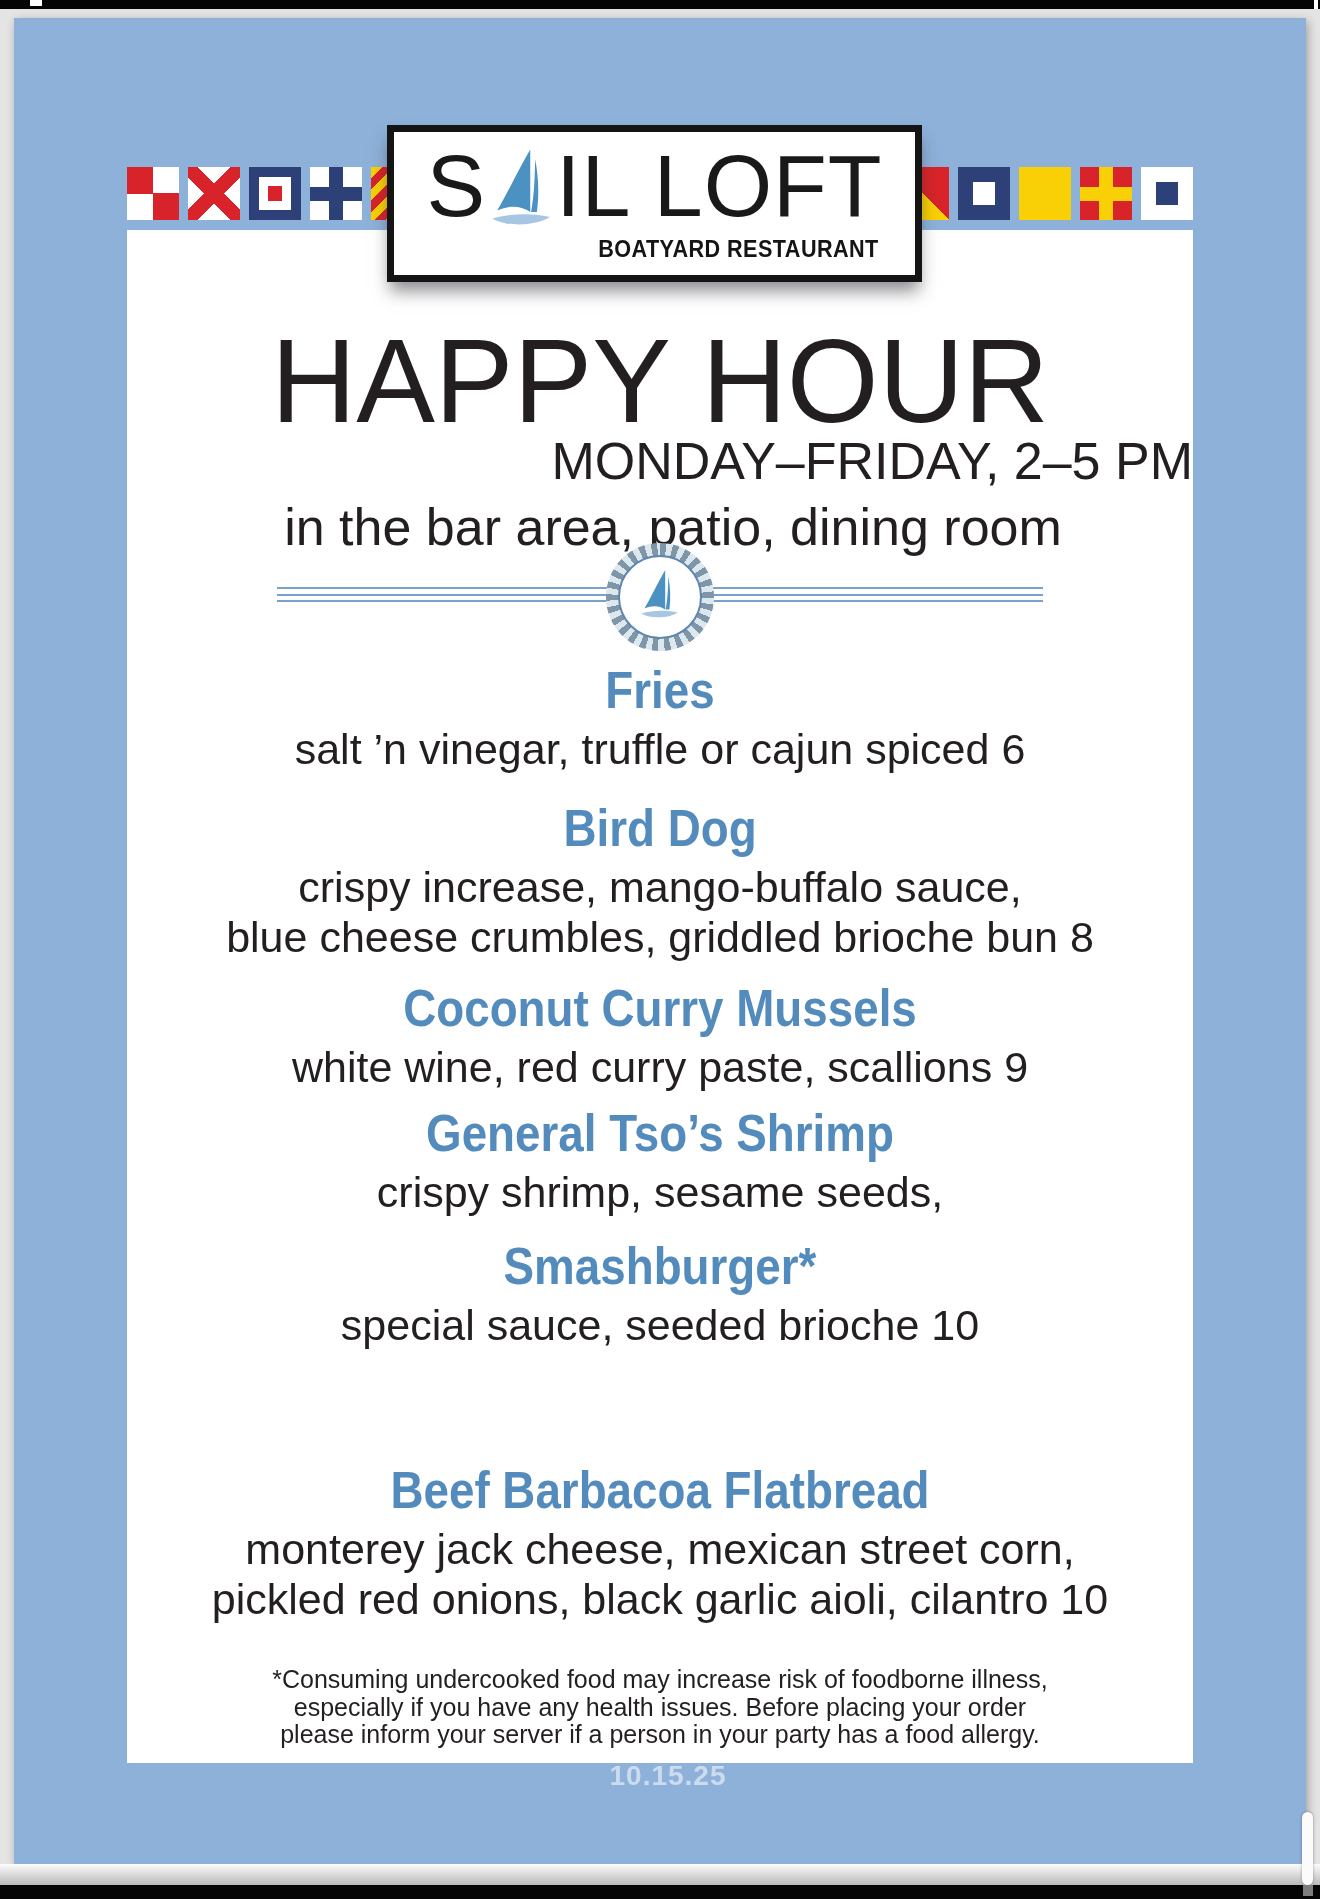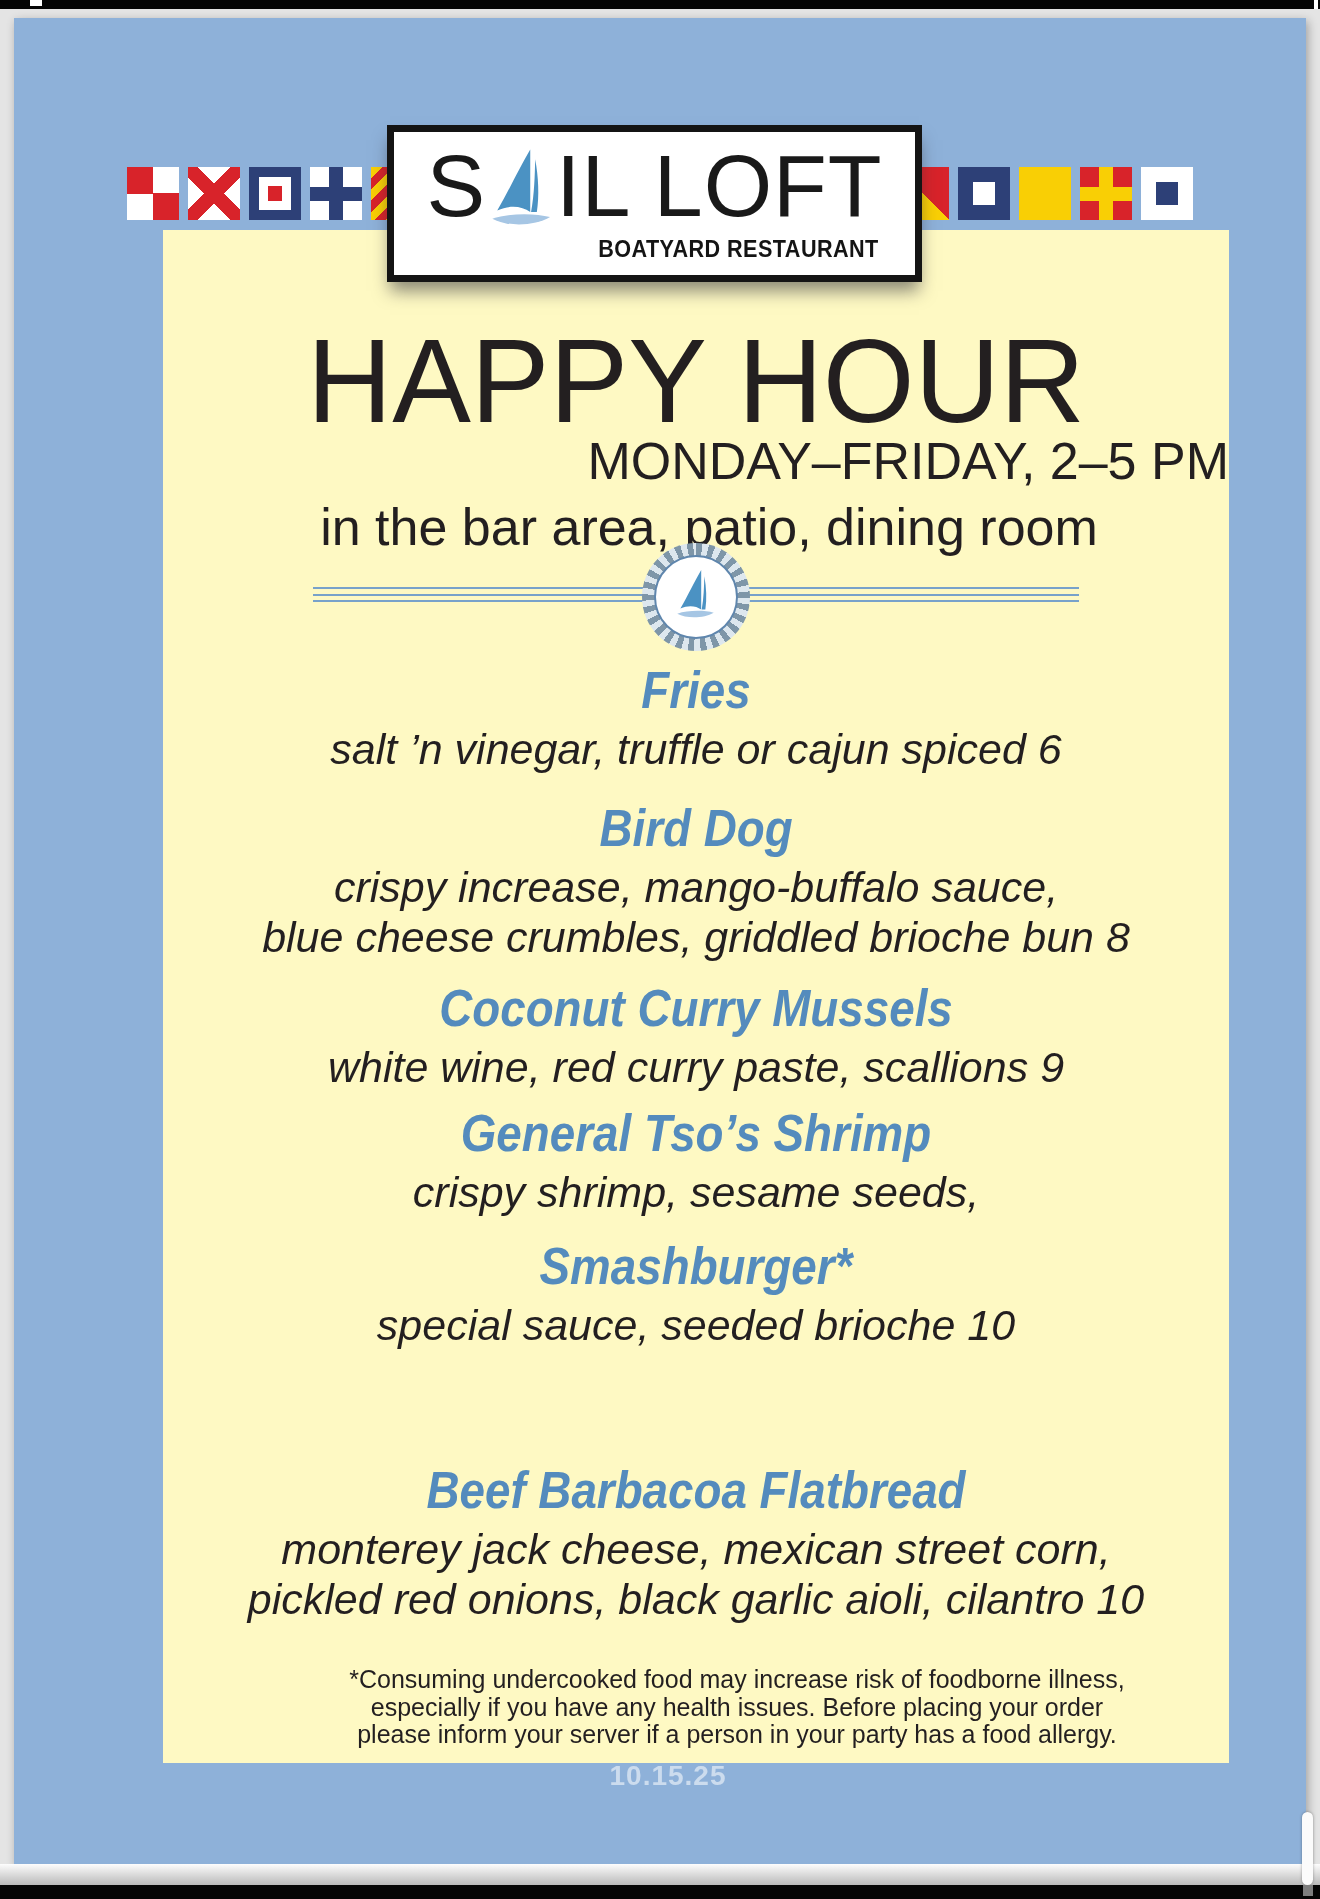--- a/index.html
+++ b/index.html
@@ -12,21 +12,21 @@
   .bottom-fade{position:absolute;left:0;top:1864px;width:1320px;height:21px;
                background:linear-gradient(#fdfdfd,#b9b9b9);z-index:18;}
   .bottom-bar{position:absolute;left:0;top:1885px;width:1320px;height:14px;background:#050505;z-index:19;}
   .scroll-thumb{position:absolute;left:1302px;top:1812px;width:11px;height:73px;border-radius:6px;
                 background:#fbfbfb;box-shadow:0 0 3px rgba(0,0,0,.35);z-index:21;}
   .scroll-tail{position:absolute;left:1303px;top:1885px;width:10px;height:11px;background:#7d7d7d;z-index:21;}
 
   
   .page{position:absolute;left:14px;top:18px;width:1292px;height:1848px;background:#8eb1d9;
         box-shadow:2px 3px 9px rgba(0,0,0,.30);}
-  .card{position:absolute;left:113px;top:212px;width:1066px;height:1533px;background:#fef9c3;margin-left:36px;}
+  .card{position:absolute;left:113px;top:212px;width:1066px;height:1533px;background:#ffffff;}
 
   
   .flags{position:absolute;top:149px;display:flex;gap:9px;z-index:2;}
   .flags-left{left:113px;}
   .flags-right{left:883px;}
   .flag{position:relative;width:52px;height:53px;overflow:hidden;flex:0 0 auto;}
   .flag-u{background:conic-gradient(#fff 0 90deg,#d8232a 0 180deg,#fff 0 270deg,#d8232a 0);}
   .flag-v{background:
       linear-gradient(45deg,transparent calc(50% - 7px),#d8232a calc(50% - 7px) calc(50% + 7px),transparent calc(50% + 7px)),
       linear-gradient(-45deg,transparent calc(50% - 7px),#d8232a calc(50% - 7px) calc(50% + 7px),transparent calc(50% + 7px)),#fff;}
@@ -69,26 +69,26 @@
   .divider-lines{position:absolute;left:150px;top:357px;width:766px;height:15px;box-sizing:border-box;
                  border-top:2px solid #78a2ca;border-bottom:2px solid #78a2ca;}
   .divider-lines::after{content:"";position:absolute;left:0;right:0;top:5px;height:2px;background:#78a2ca;}
   .emblem{position:absolute;left:479px;top:313px;width:108px;height:108px;border-radius:50%;z-index:3;
           background:repeating-conic-gradient(#7e96a8 0 7deg,#dde7ee 7deg 14deg);}
   .emblem::before{content:"";position:absolute;inset:12px;border-radius:50%;background:#fff;
                   border:2px solid #5f86ad;box-sizing:border-box;}
   .emblem svg{position:absolute;left:32px;top:26px;z-index:1;}
 
   
-  .section{position:absolute;left:0;width:100%;text-align:center;font-style:italic;}
+  .section{position:absolute;left:0;width:100%;text-align:center;}
   .item-name{font-size:52px;line-height:56px;font-weight:700;color:#548bbd;
              transform:scaleX(.88);transform-origin:center;margin-bottom:6px;letter-spacing:0;}
   .item-line{font-size:43px;line-height:50px;color:#231f20;}
 
-  .disclaimer{position:absolute;left:0;top:1436px;width:100%;text-align:center;padding-left:41px;}
+  .disclaimer{position:absolute;left:0;top:1436px;width:100%;text-align:center;}
   .disclaimer div{font-size:25px;line-height:27.5px;color:#231f20;}
 
   .page-date{position:absolute;left:0;top:1742px;width:100%;text-align:center;
              font-size:28px;font-weight:700;color:rgba(255,255,255,.55);letter-spacing:1px;padding-left:8px;}
 </style>
 </head>
 <body>
 
 <div class="screen">
 

